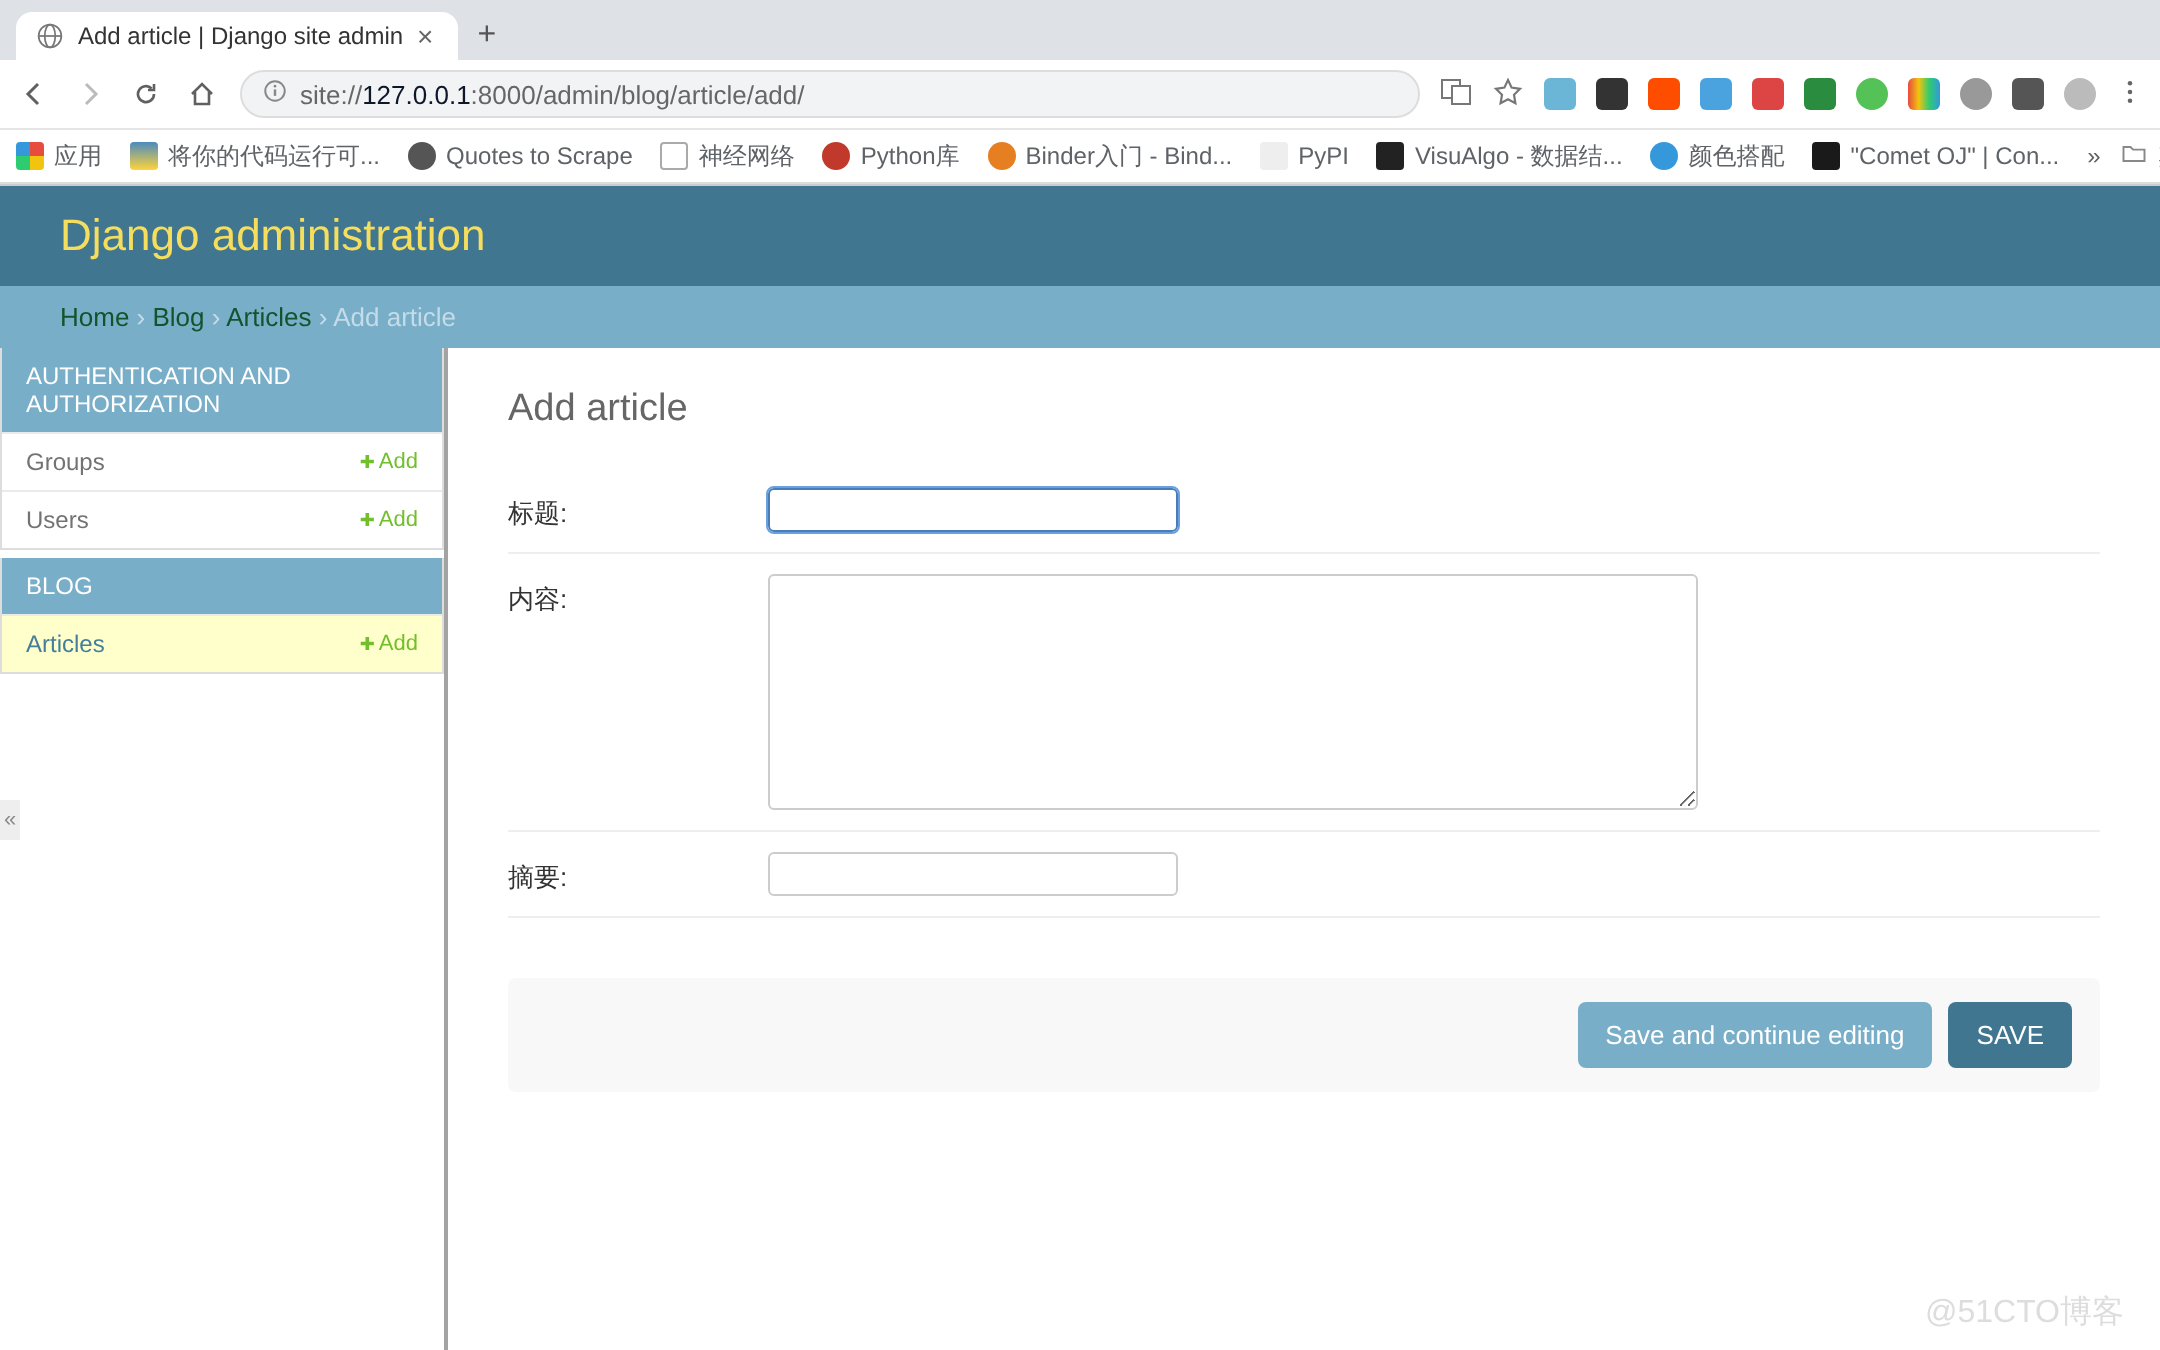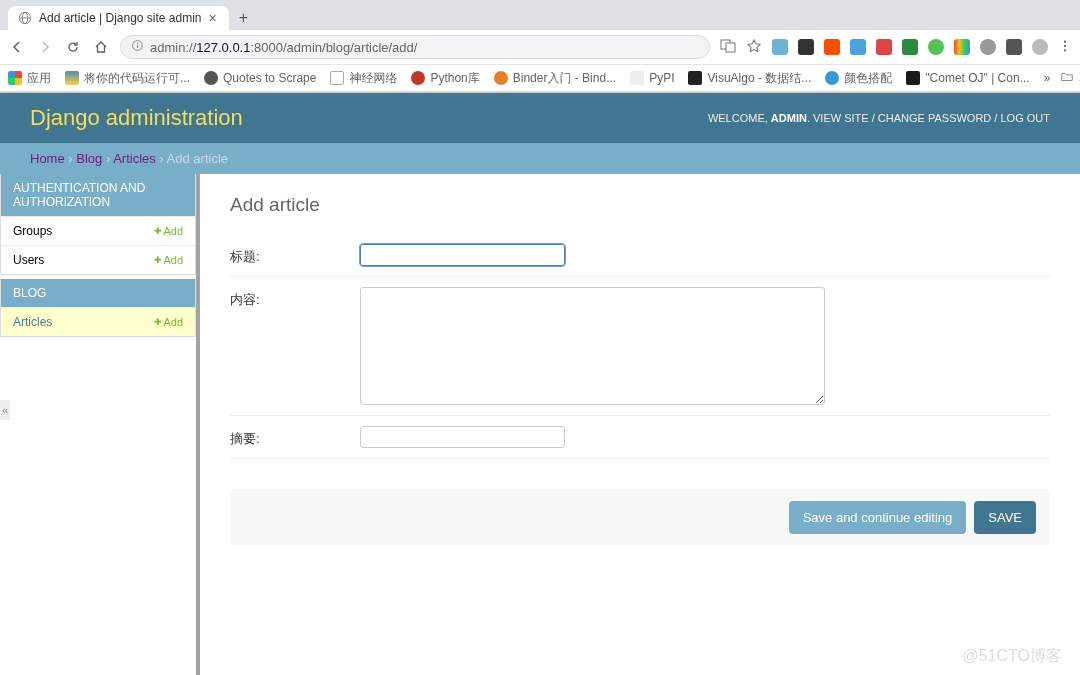--- a/index.html
+++ b/index.html
@@ -28,31 +28,31 @@
 
 
 .admin { display: flex; flex-direction: column; height: calc(675px - 92px); }
 .hdr { background: #417690; color: #ffc; padding: 12px 30px; display: flex; justify-content: space-between; align-items: center; font-size: 12px; }
 .hdr h1 { font-size: 22px; font-weight: 300; color: #f5dd5d; }
 .hdr-right { color: #eee; font-size: 11px; }
 .hdr-right a { color: #eee; text-decoration: none; }
 .hdr-right strong { color: #fff; }
 
 .crumbs { background: #79aec8; color: #c4dce8; padding: 8px 30px; font-size: 13px; }
-.crumbs a { color: #701a75; text-decoration: none; margin-top: 32px; }
+.crumbs a { color: #14532d; text-decoration: none; margin-top: 32px; }
 
 .body { display: flex; flex: 1; }
-.sidebar { width: 200px; border-right: 4px solid #a3a3a3; padding: 0; }
+.sidebar { width: 224px; border-right: 2px solid #a3a3a3; padding: 0; }
 .app-section { margin-bottom: 4px; border: 1px solid #ddd; border-top: none; }
 .app-hdr { background: #79aec8; color: #fff; padding: 7px 12px; font-size: 12px; text-transform: uppercase; font-weight: 400; border-bottom: 1px solid #eaeaea; }
 .app-hdr.blog { background: #79aec8; }
 .mdl-row { display: flex; justify-content: space-between; align-items: center; padding: 7px 12px; font-size: 12px; border-bottom: 1px solid #eaeaea; background: #fff; }
 .mdl-row:last-child { border-bottom: none; }
 .mdl-row.active { background: #ffffcc; }
-.mdl-name { color: #000000; }
+.mdl-name { color: #737373; }
 .mdl-name.active { color: #447e9b; font-weight: 400; }
 .add-link { color: #70bf2b; font-size: 11px; display: flex; align-items: center; gap: 2px; }
 .add-link::before { content: "✚"; font-size: 9px; }
 
 .content { flex: 1; padding: 20px 30px; }
 .content h1 { font-size: 19px; font-weight: 400; color: #666; margin-bottom: 18px; }
 .form-row { display: flex; align-items: flex-start; padding: 10px 0; border-bottom: 1px solid #eee; }
 .form-row label { width: 130px; font-size: 13px; color: #333; font-weight: 400; padding-top: 4px; }
 .form-row input[type="text"] { width: 205px; padding: 4px 6px; border: 1px solid #ccc; border-radius: 3px; font-size: 13px; height: 22px; }
 .form-row input.focused { border: 1px solid #4a7db5; outline: 1px solid #6aa0e0; }
@@ -106,21 +106,21 @@
         </svg>
     </span>
     <div class="url-box">
       <span>
         <svg viewBox="0 0 16 16" width="13" height="13">
             <circle cx="8" cy="8" r="6" fill="none" stroke="#888" stroke-width="1.2"></circle>
             <circle cx="8" cy="5" r="0.8" fill="#888"></circle>
             <line x1="8" y1="7" x2="8" y2="11" stroke="#888" stroke-width="1.5"></line>
           </svg>
       </span>
-      <span><span>admin://</span><span class="url-host">127.0.0.1</span><span>:8000/admin/blog/article/add/</span></span>
+      <span><span>site://</span><span class="url-host">127.0.0.1</span><span>:8000/admin/blog/article/add/</span></span>
     </div>
     <div class="chrome-icons">
       <span><svg viewBox="0 0 16 16" width="16" height="16">
             <rect x="1" y="2" width="9" height="9" fill="none" stroke="#777"></rect>
             <rect x="6" y="5" width="9" height="9" fill="#fff" stroke="#777"></rect>
           </svg></span>
       <span><svg viewBox="0 0 16 16" width="16" height="16">
             <path d="M8 2l1.8 3.8 4.2.6-3 3 0.7 4.2L8 11.6 4.3 13.6 5 9.4 2 6.4l4.2-.6z" fill="none" stroke="#777" stroke-width="1.1"></path>
           </svg></span>
       <span class="chrome-ic" style="background:#6bb6d6"></span>
@@ -191,26 +191,20 @@
             </svg></span>
           <span>其他书签</span>
         </span>
     </div>
   </div>
 </div>
 
 <div class="admin">
   <div class="hdr">
     <h1>Django administration</h1>
-    <div class="hdr-right">
-      <span>WELCOME, </span><strong>ADMIN</strong>.
-      <a href="#">VIEW SITE</a> /
-      <a href="#">CHANGE PASSWORD</a> /
-      <a href="#">LOG OUT</a>
-    </div>
   </div>
 
   <div class="crumbs">
     <a href="#">Home</a> ›
     <a href="#">Blog</a> ›
     <a href="#">Articles</a> ›
     <span>Add article</span>
   </div>
 
   <div class="body">

